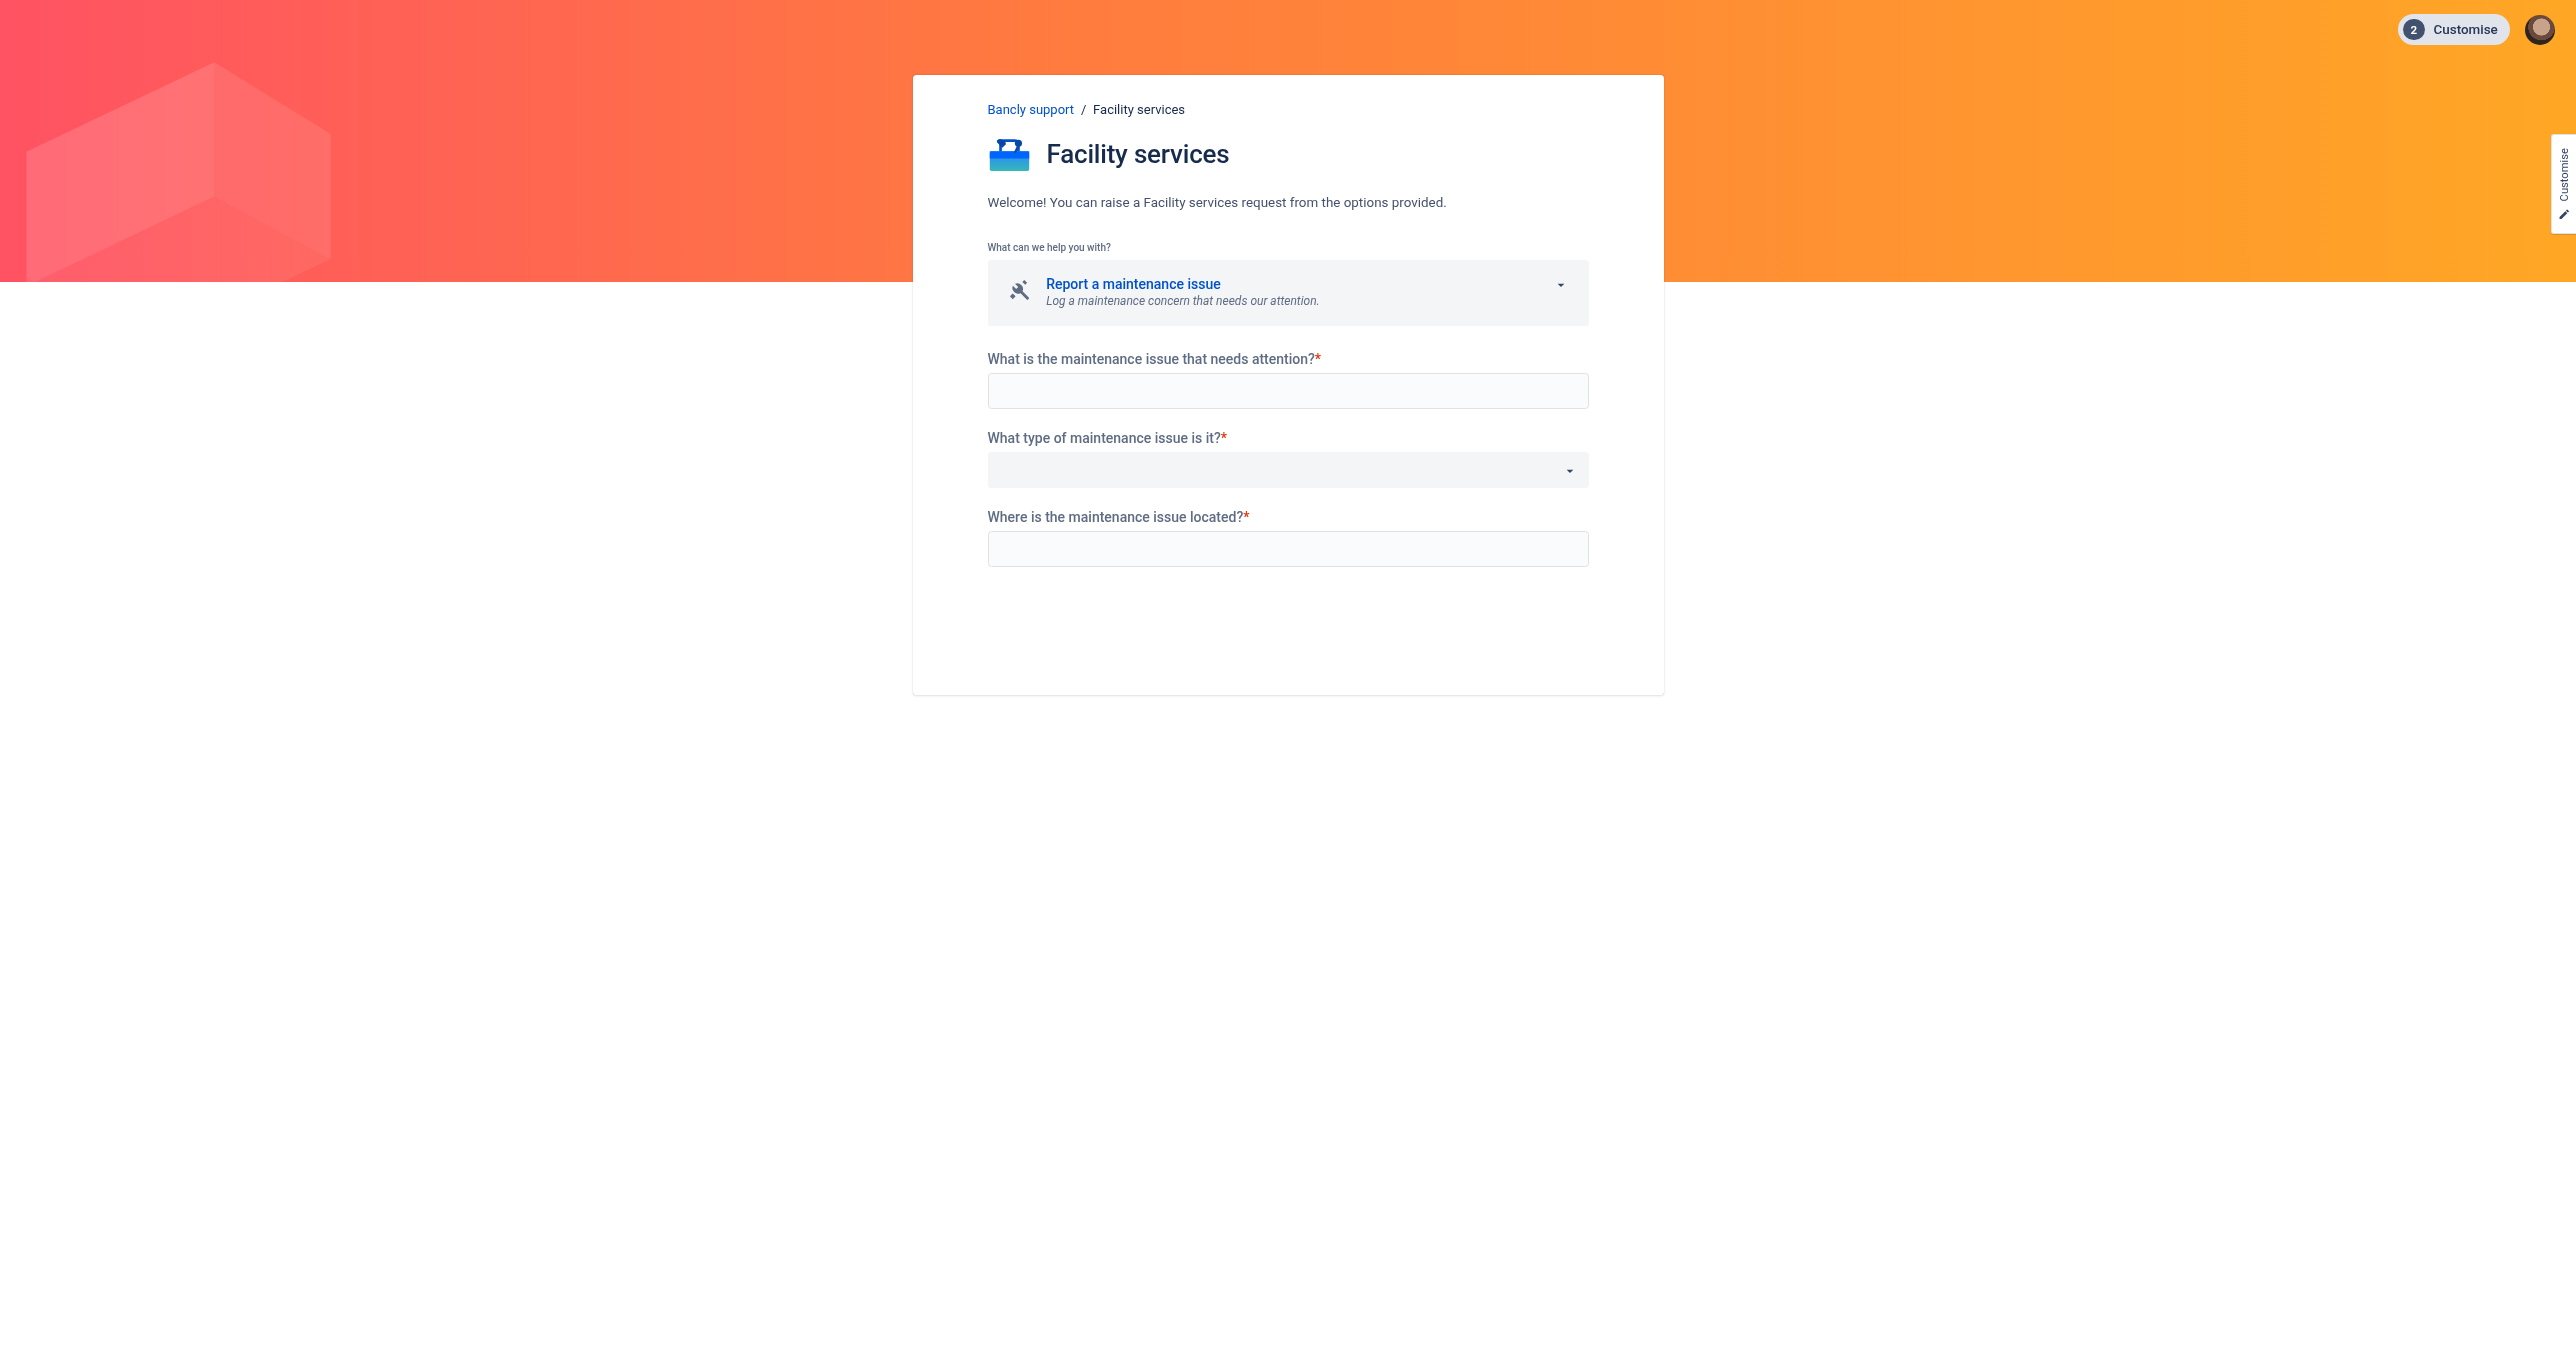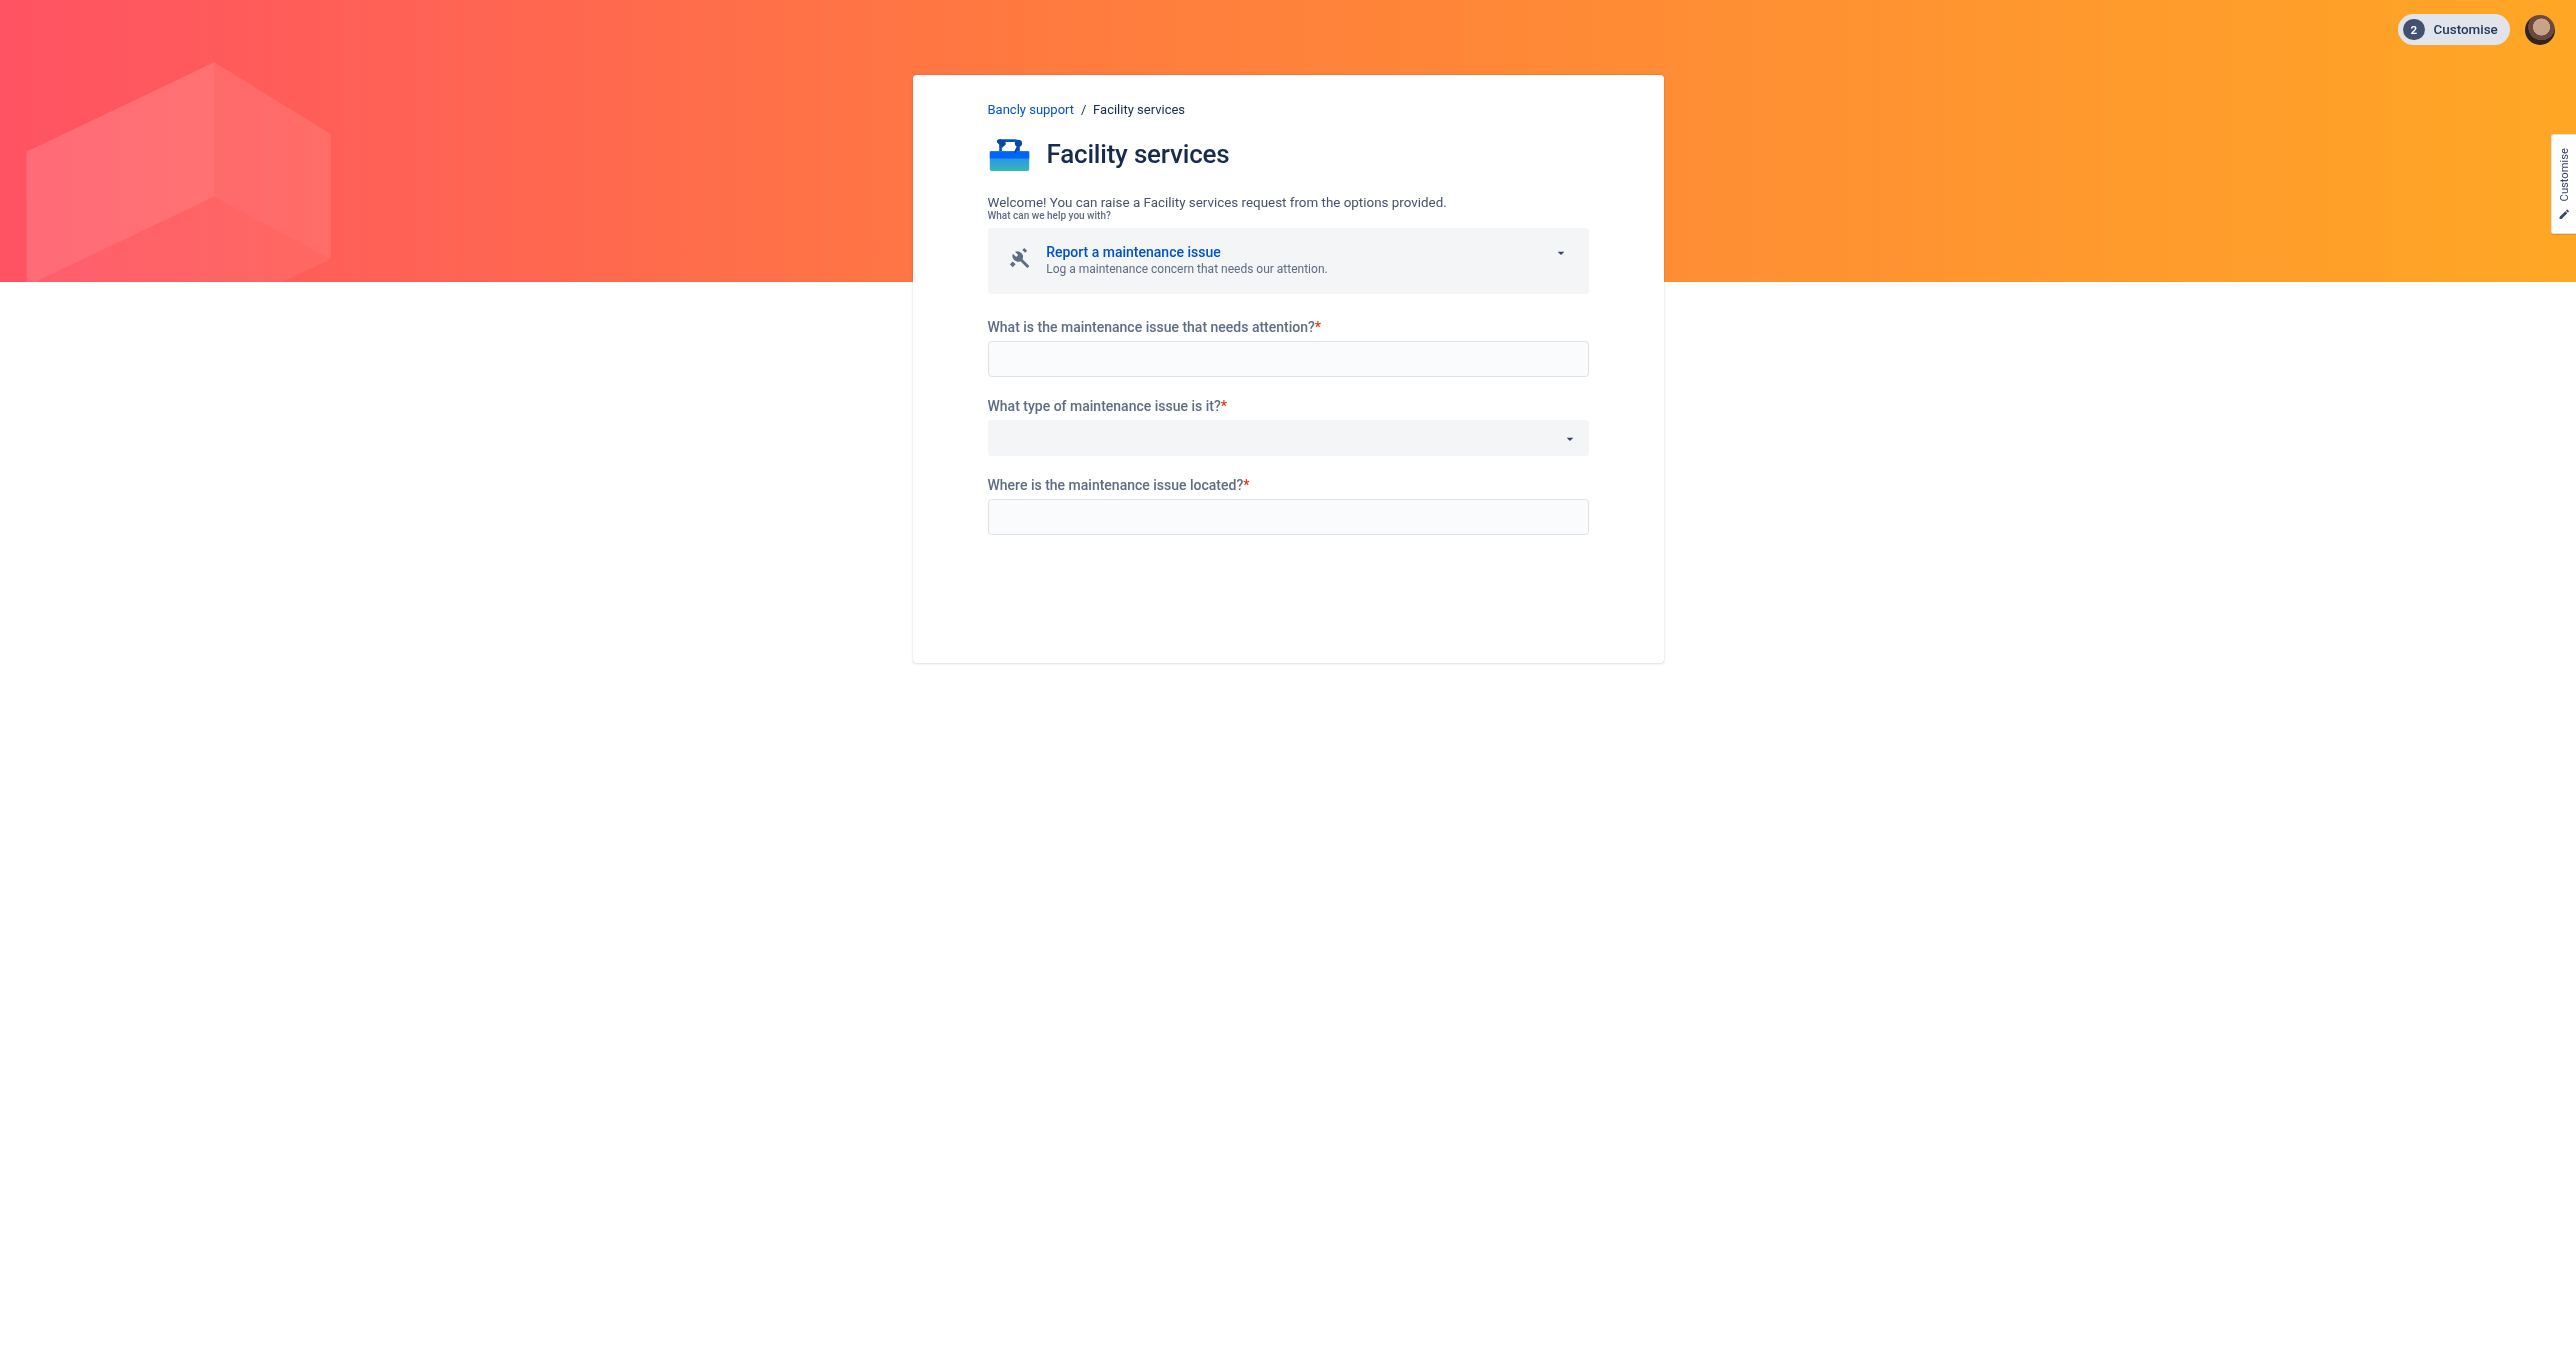--- a/index.html
+++ b/index.html
@@ -136,21 +136,21 @@
     color: var(--text-heading);
     margin: 0;
     letter-spacing: -0.2px;
   }
   .cat-icon {
     width: 43px;
     height: 38px;
     flex-shrink: 0;
   }
 
-  .welcome { color: var(--text-body); font-size: 13.4px; }
+  .welcome { color: var(--text-body); font-size: 13.4px; margin-bottom: 32px; }
 
   .section-label {
     font-size: 10px;
     color: #5E6C84;
     font-weight: 500;
     margin-bottom: 7.2px;
   }
 
   .request-type {
     background: var(--panel-bg);
@@ -162,21 +162,21 @@
     margin-bottom: 25px;
     cursor: pointer;
   }
   .request-type .rt-text { flex: 1 1 auto; }
   .rt-title {
     color: var(--link);
     font-weight: 500;
     font-size: 14px;
     margin-bottom: 2.7px;
   }
-  .rt-desc { color: #5E6C84; font-size: 12px; }
+  .rt-desc { color: #5E6C84; font-size: 12px; font-style: italic; }
   .rt-icon { width: 23px; height: 23px; margin-top: 3.6px; flex-shrink: 0; }
   .chevron { width: 16px; height: 16px; margin-top: 1.8px; flex-shrink: 0; color: #344563; }
 
   .field { margin-bottom: 21.5px; }
   .field-label {
     font-size: 14px;
     color: #5E6C84;
     font-weight: 500;
     margin-bottom: 5.4px;
   }

